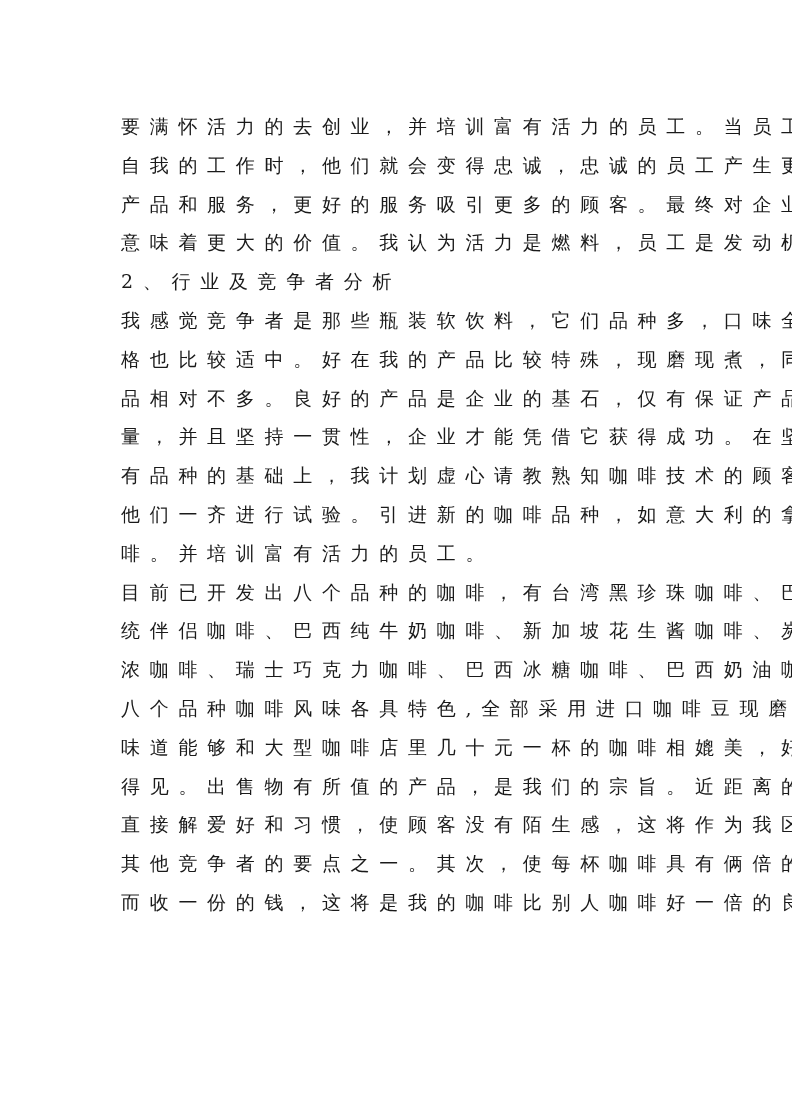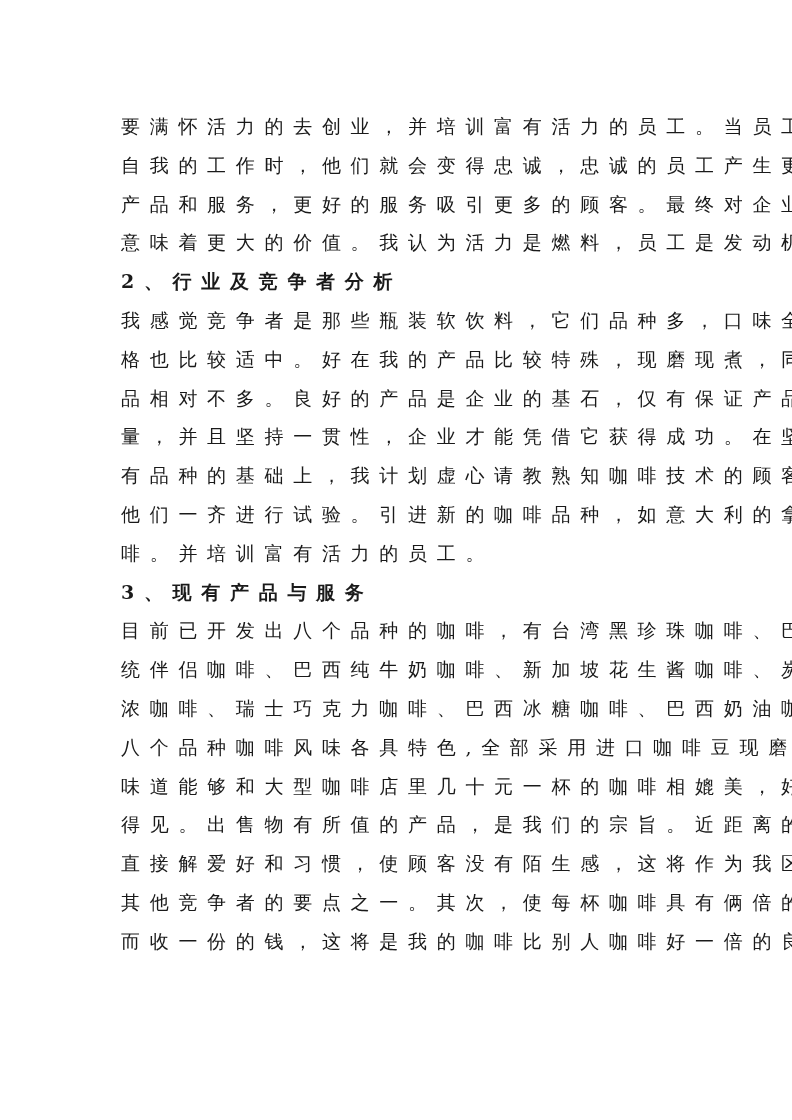--- a/index.html
+++ b/index.html
@@ -31,41 +31,39 @@
       color: #1a1a1a;
     }
     .line {
       height: 38.8px;
       line-height: 38.8px;
       white-space: nowrap;
       letter-spacing: 9.7px;
     }
     .line.heading {
       letter-spacing: 9.7px;
-      font-weight: bold;
     }
   </style>
 </head>
 <body>
 
 <div class="page">
   <div class="text-block">
     <div class="line">要满怀活力的去创业，并培训富有活力的员工。当员工喜欢</div>
     <div class="line">自我的工作时，他们就会变得忠诚，忠诚的员工产生更好的</div>
     <div class="line">产品和服务，更好的服务吸引更多的顾客。最终对企业来说</div>
     <div class="line">意味着更大的价值。我认为活力是燃料，员工是发动机。</div>
     <div class="line heading">2、行业及竞争者分析</div>
     <div class="line">我感觉竞争者是那些瓶装软饮料，它们品种多，口味全，价</div>
     <div class="line">格也比较适中。好在我的产品比较特殊，现磨现煮，同类产</div>
     <div class="line">品相对不多。良好的产品是企业的基石，仅有保证产品的质</div>
     <div class="line">量，并且坚持一贯性，企业才能凭借它获得成功。在坚持现</div>
     <div class="line">有品种的基础上，我计划虚心请教熟知咖啡技术的顾客，和</div>
     <div class="line">他们一齐进行试验。引进新的咖啡品种，如意大利的拿铁咖</div>
     <div class="line">啡。并培训富有活力的员工。</div>
-    <div class="line heading">3、现有产品与服务</div>
     <div class="line">目前已开发出八个品种的咖啡，有台湾黑珍珠咖啡、巴西传</div>
     <div class="line">统伴侣咖啡、巴西纯牛奶咖啡、新加坡花生酱咖啡、炭烧黑</div>
     <div class="line">浓咖啡、瑞士巧克力咖啡、巴西冰糖咖啡、巴西奶油咖啡这</div>
     <div class="line">八个品种咖啡风味各具特色,全部采用进口咖啡豆现磨现煮,</div>
     <div class="line">味道能够和大型咖啡店里几十元一杯的咖啡相媲美，好喝看</div>
     <div class="line">得见。出售物有所值的产品，是我们的宗旨。近距离的服务,</div>
     <div class="line">直接解爱好和习惯，使顾客没有陌生感，这将作为我区别于</div>
     <div class="line">其他竞争者的要点之一。其次，使每杯咖啡具有俩倍的量，</div>
     <div class="line">而收一份的钱，这将是我的咖啡比别人咖啡好一倍的良策，</div>
   </div>

